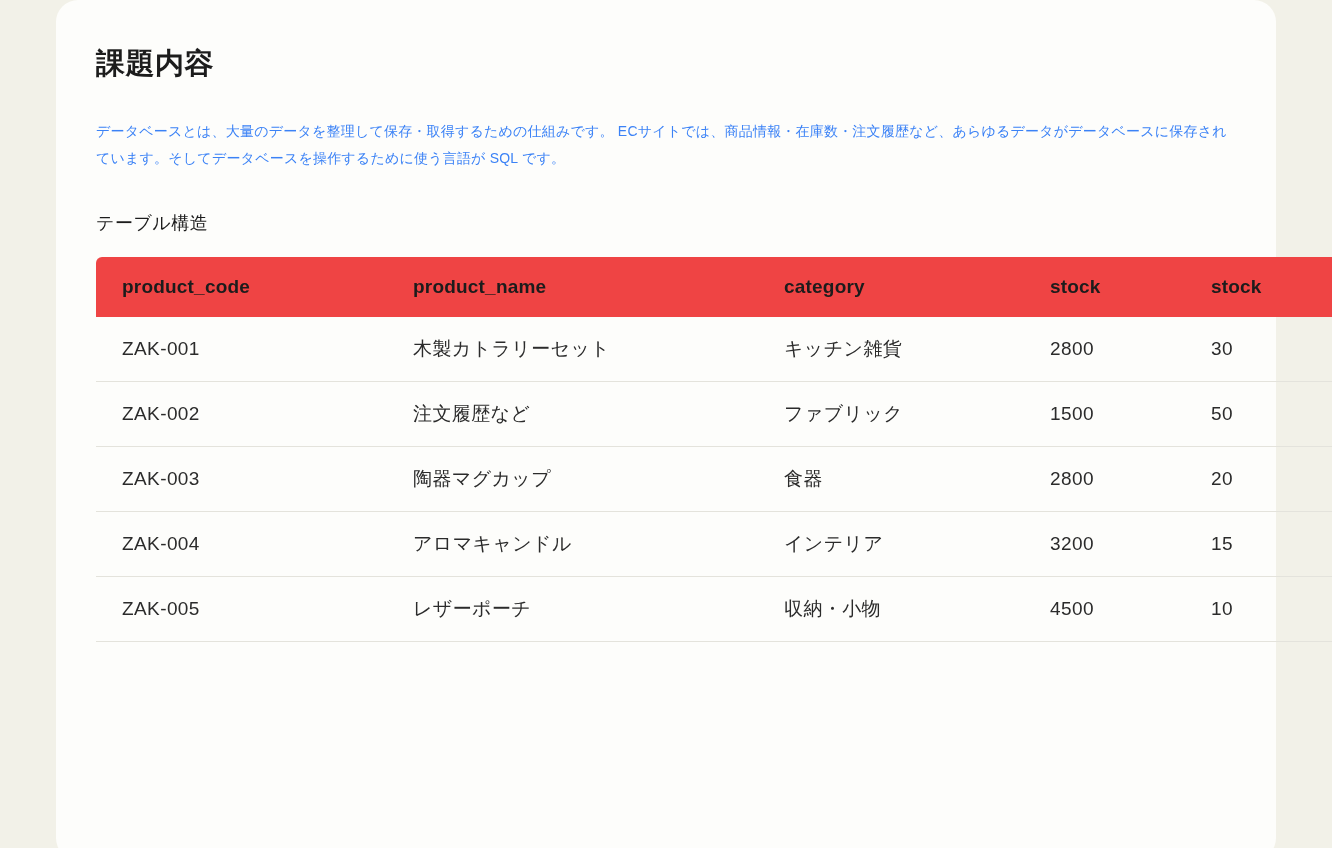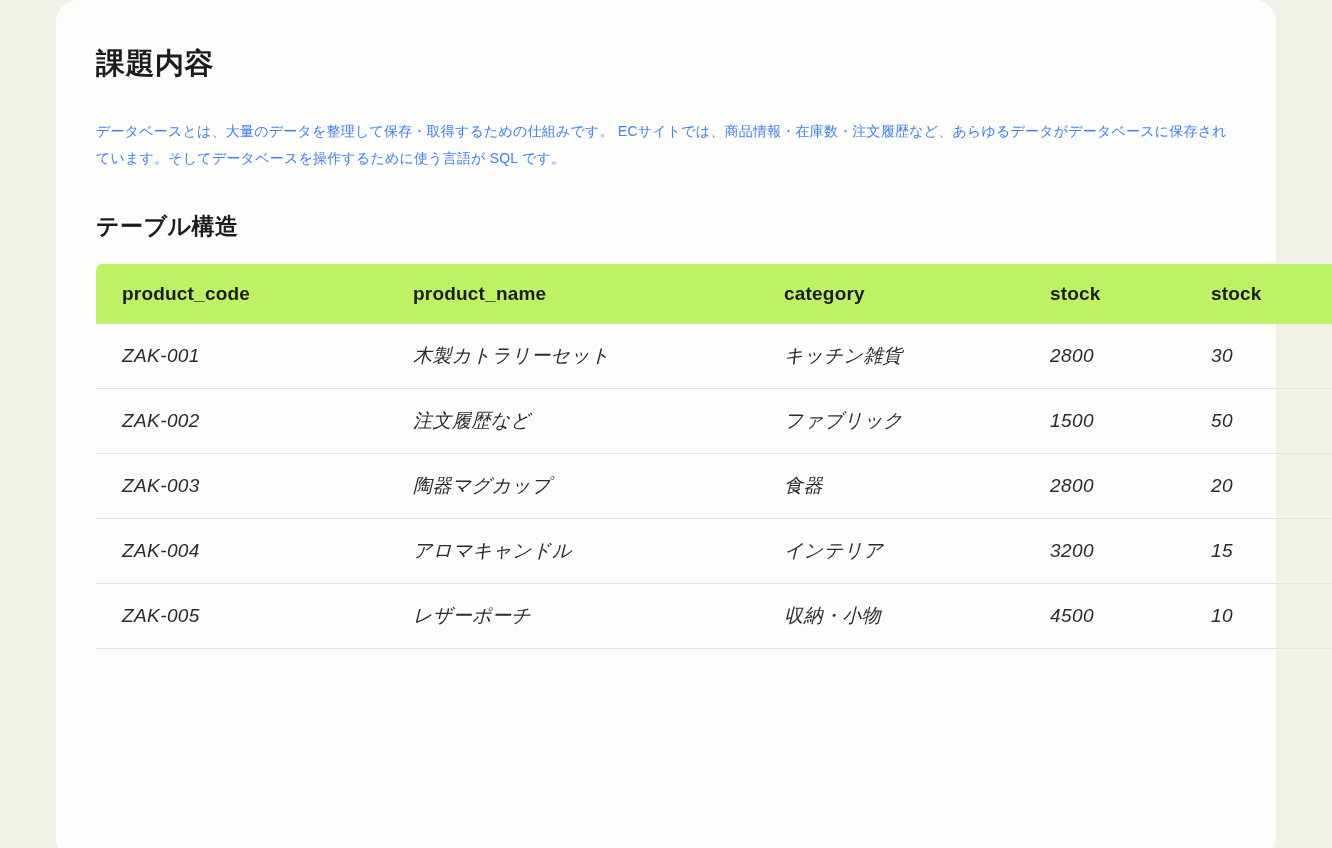--- a/index.html
+++ b/index.html
@@ -45,52 +45,51 @@
     letter-spacing: 0.5px;
   }
   .para {
     font-size: 14px;
     line-height: 1.95;
     color: #3b82f6;
     margin: 0 0 28px 0;
     letter-spacing: 0.2px;
   }
   .sub-heading {
-    font-size: 23px;
-    font-weight: bold;
+    font-size: 18px;
+    font-weight: normal;
     color: #1c1c1c;
     margin: 38px 0 22px 0;
     letter-spacing: 0.5px;
   }
   table.struct-table {
     width: 1128px;
     border-collapse: collapse;
     margin-top: 6px;
     table-layout: fixed;
   }
   table.struct-table thead th {
-    background: #bef264;
+    background: #ef4444;
     text-align: left;
     font-size: 19px;
     font-weight: bold;
     color: #1c1c1c;
     padding: 19px 0 19px 26px;
     letter-spacing: 0.2px;
   }
   table.struct-table thead th:first-child {
     border-top-left-radius: 6px;
     border-bottom-left-radius: 0;
   }
   table.struct-table tbody td {
     font-size: 19px;
     color: #2b2b2b;
     padding: 19px 0 19px 26px;
     border-bottom: 1px solid #e4e3dc;
     letter-spacing: 0.4px;
-    font-style: italic;
   }
   table.struct-table tbody tr:first-child td {
     border-top: none;
   }
   .col-code { width: 265px; }
   .col-name { width: 345px; }
   .col-cat  { width: 240px; }
   .col-price{ width: 135px; }
   .col-stock{ width: 143px; }
 </style>

